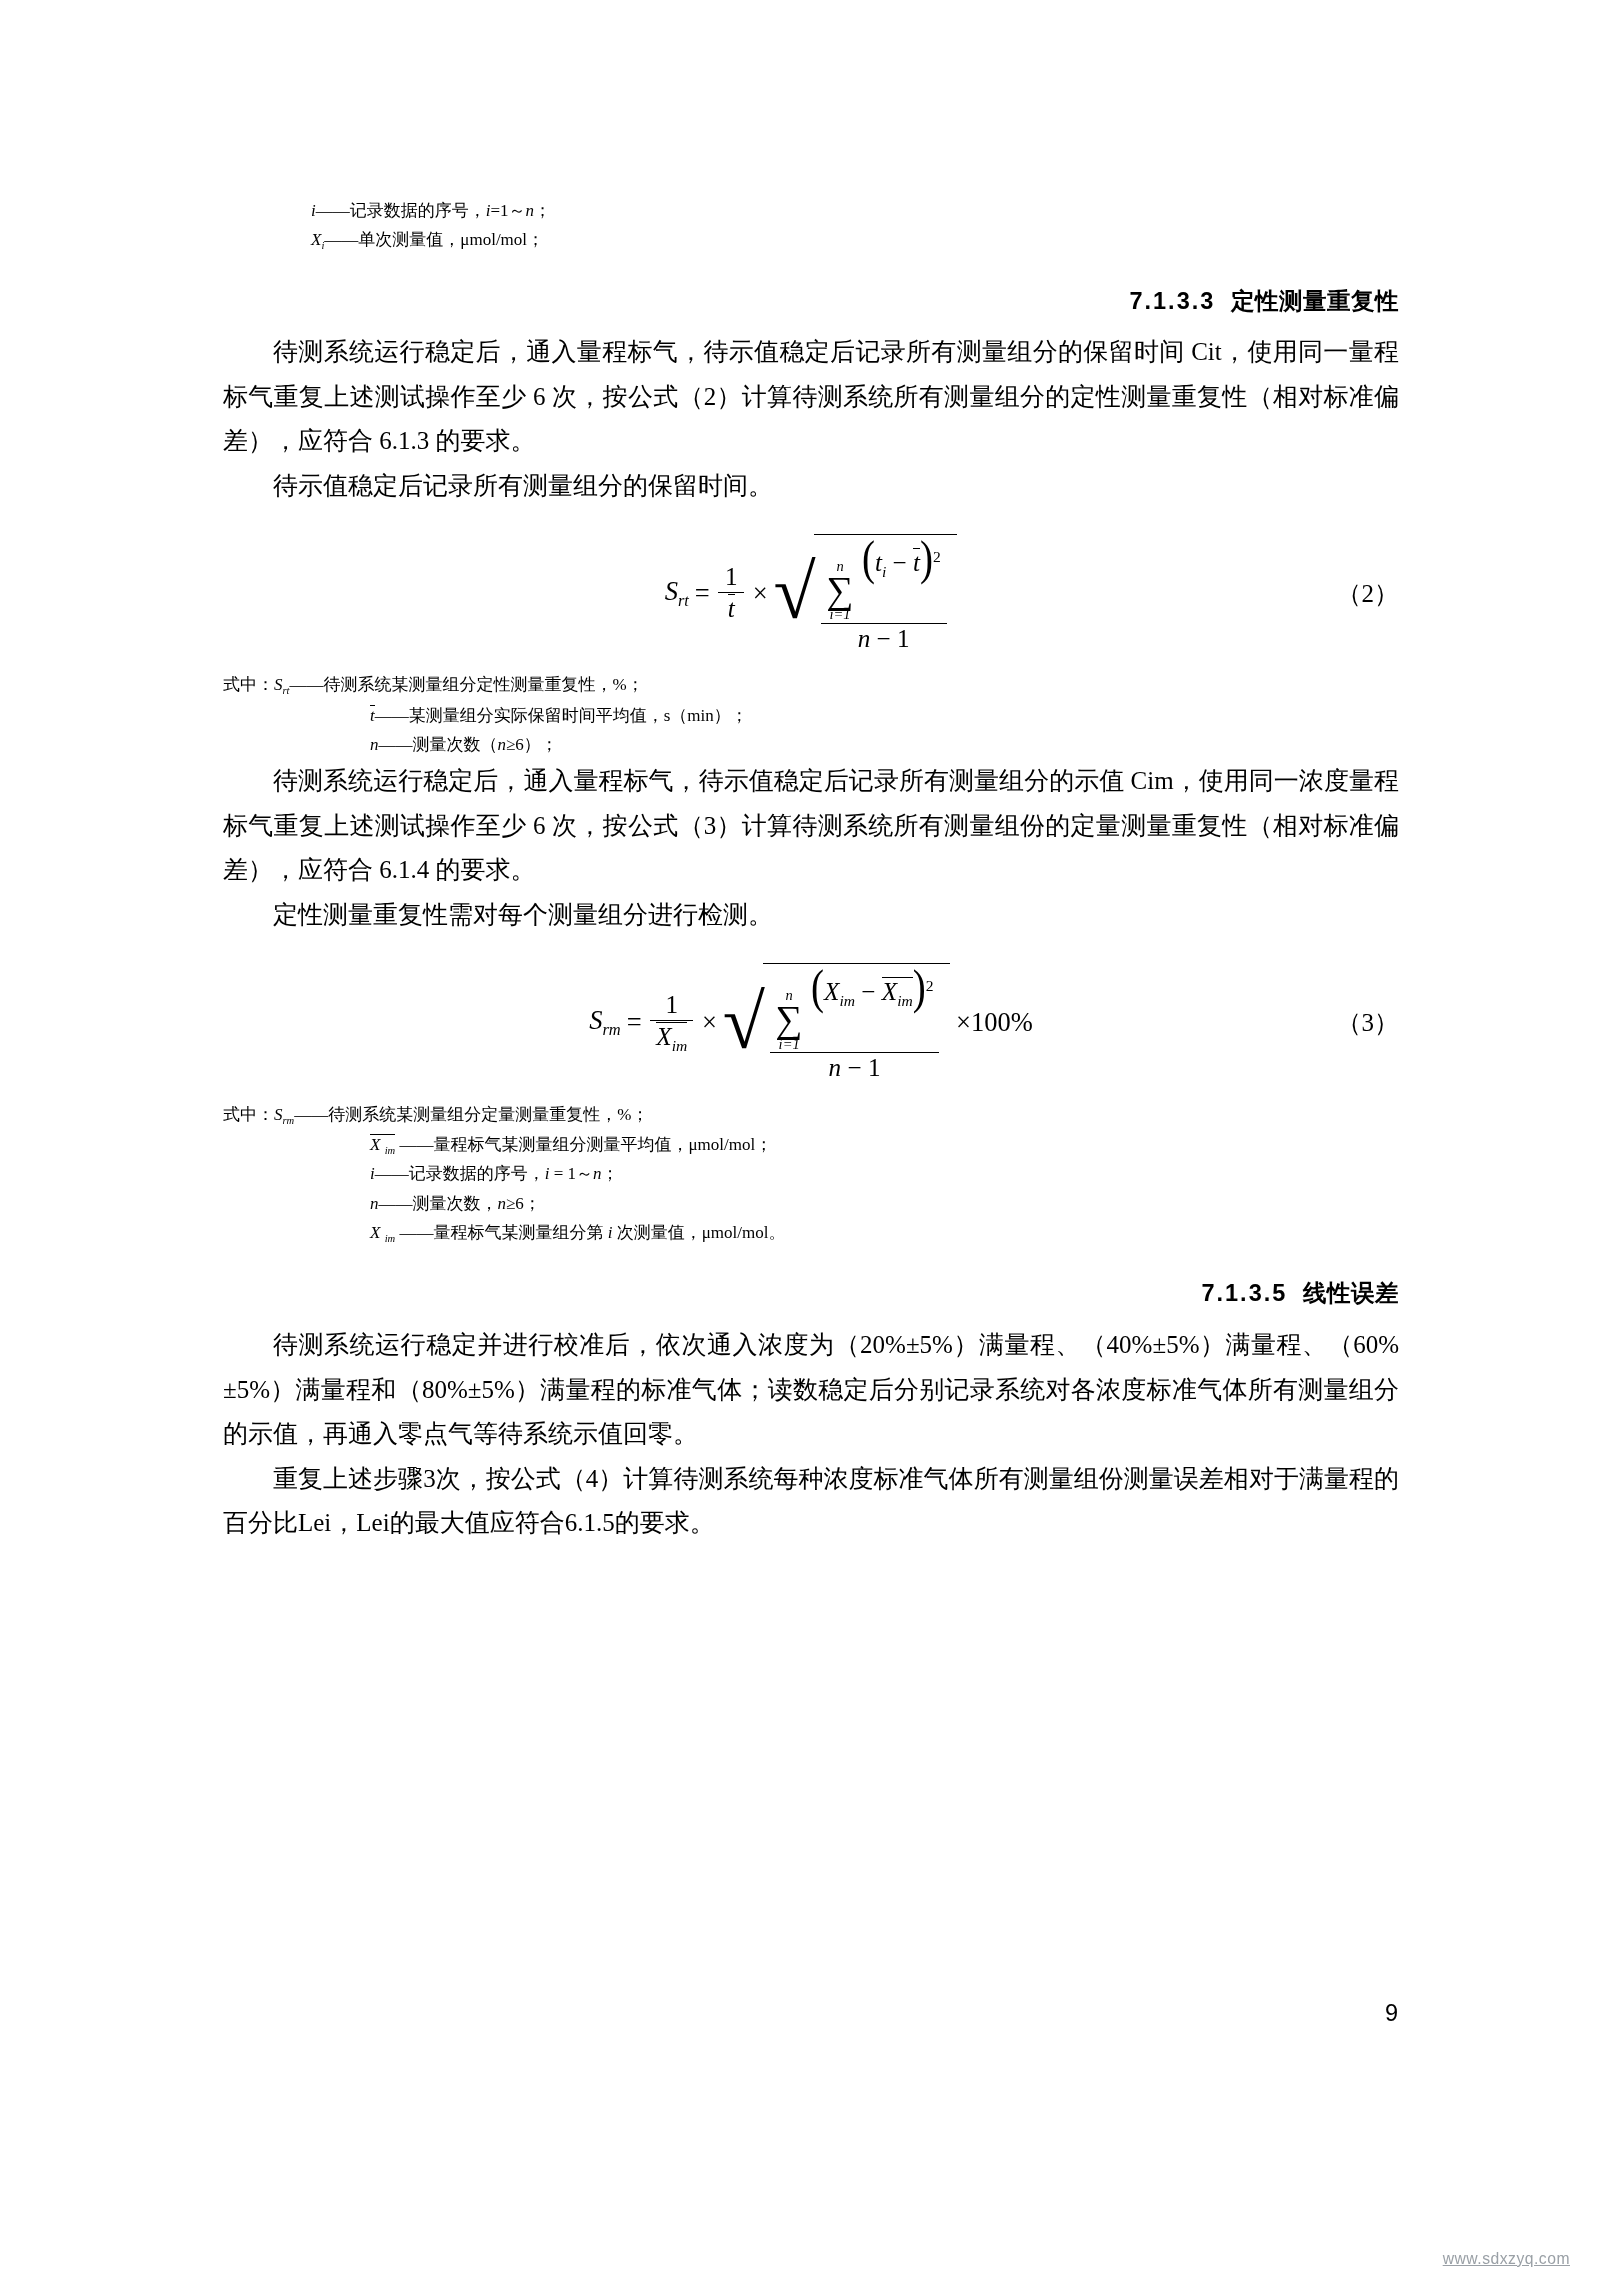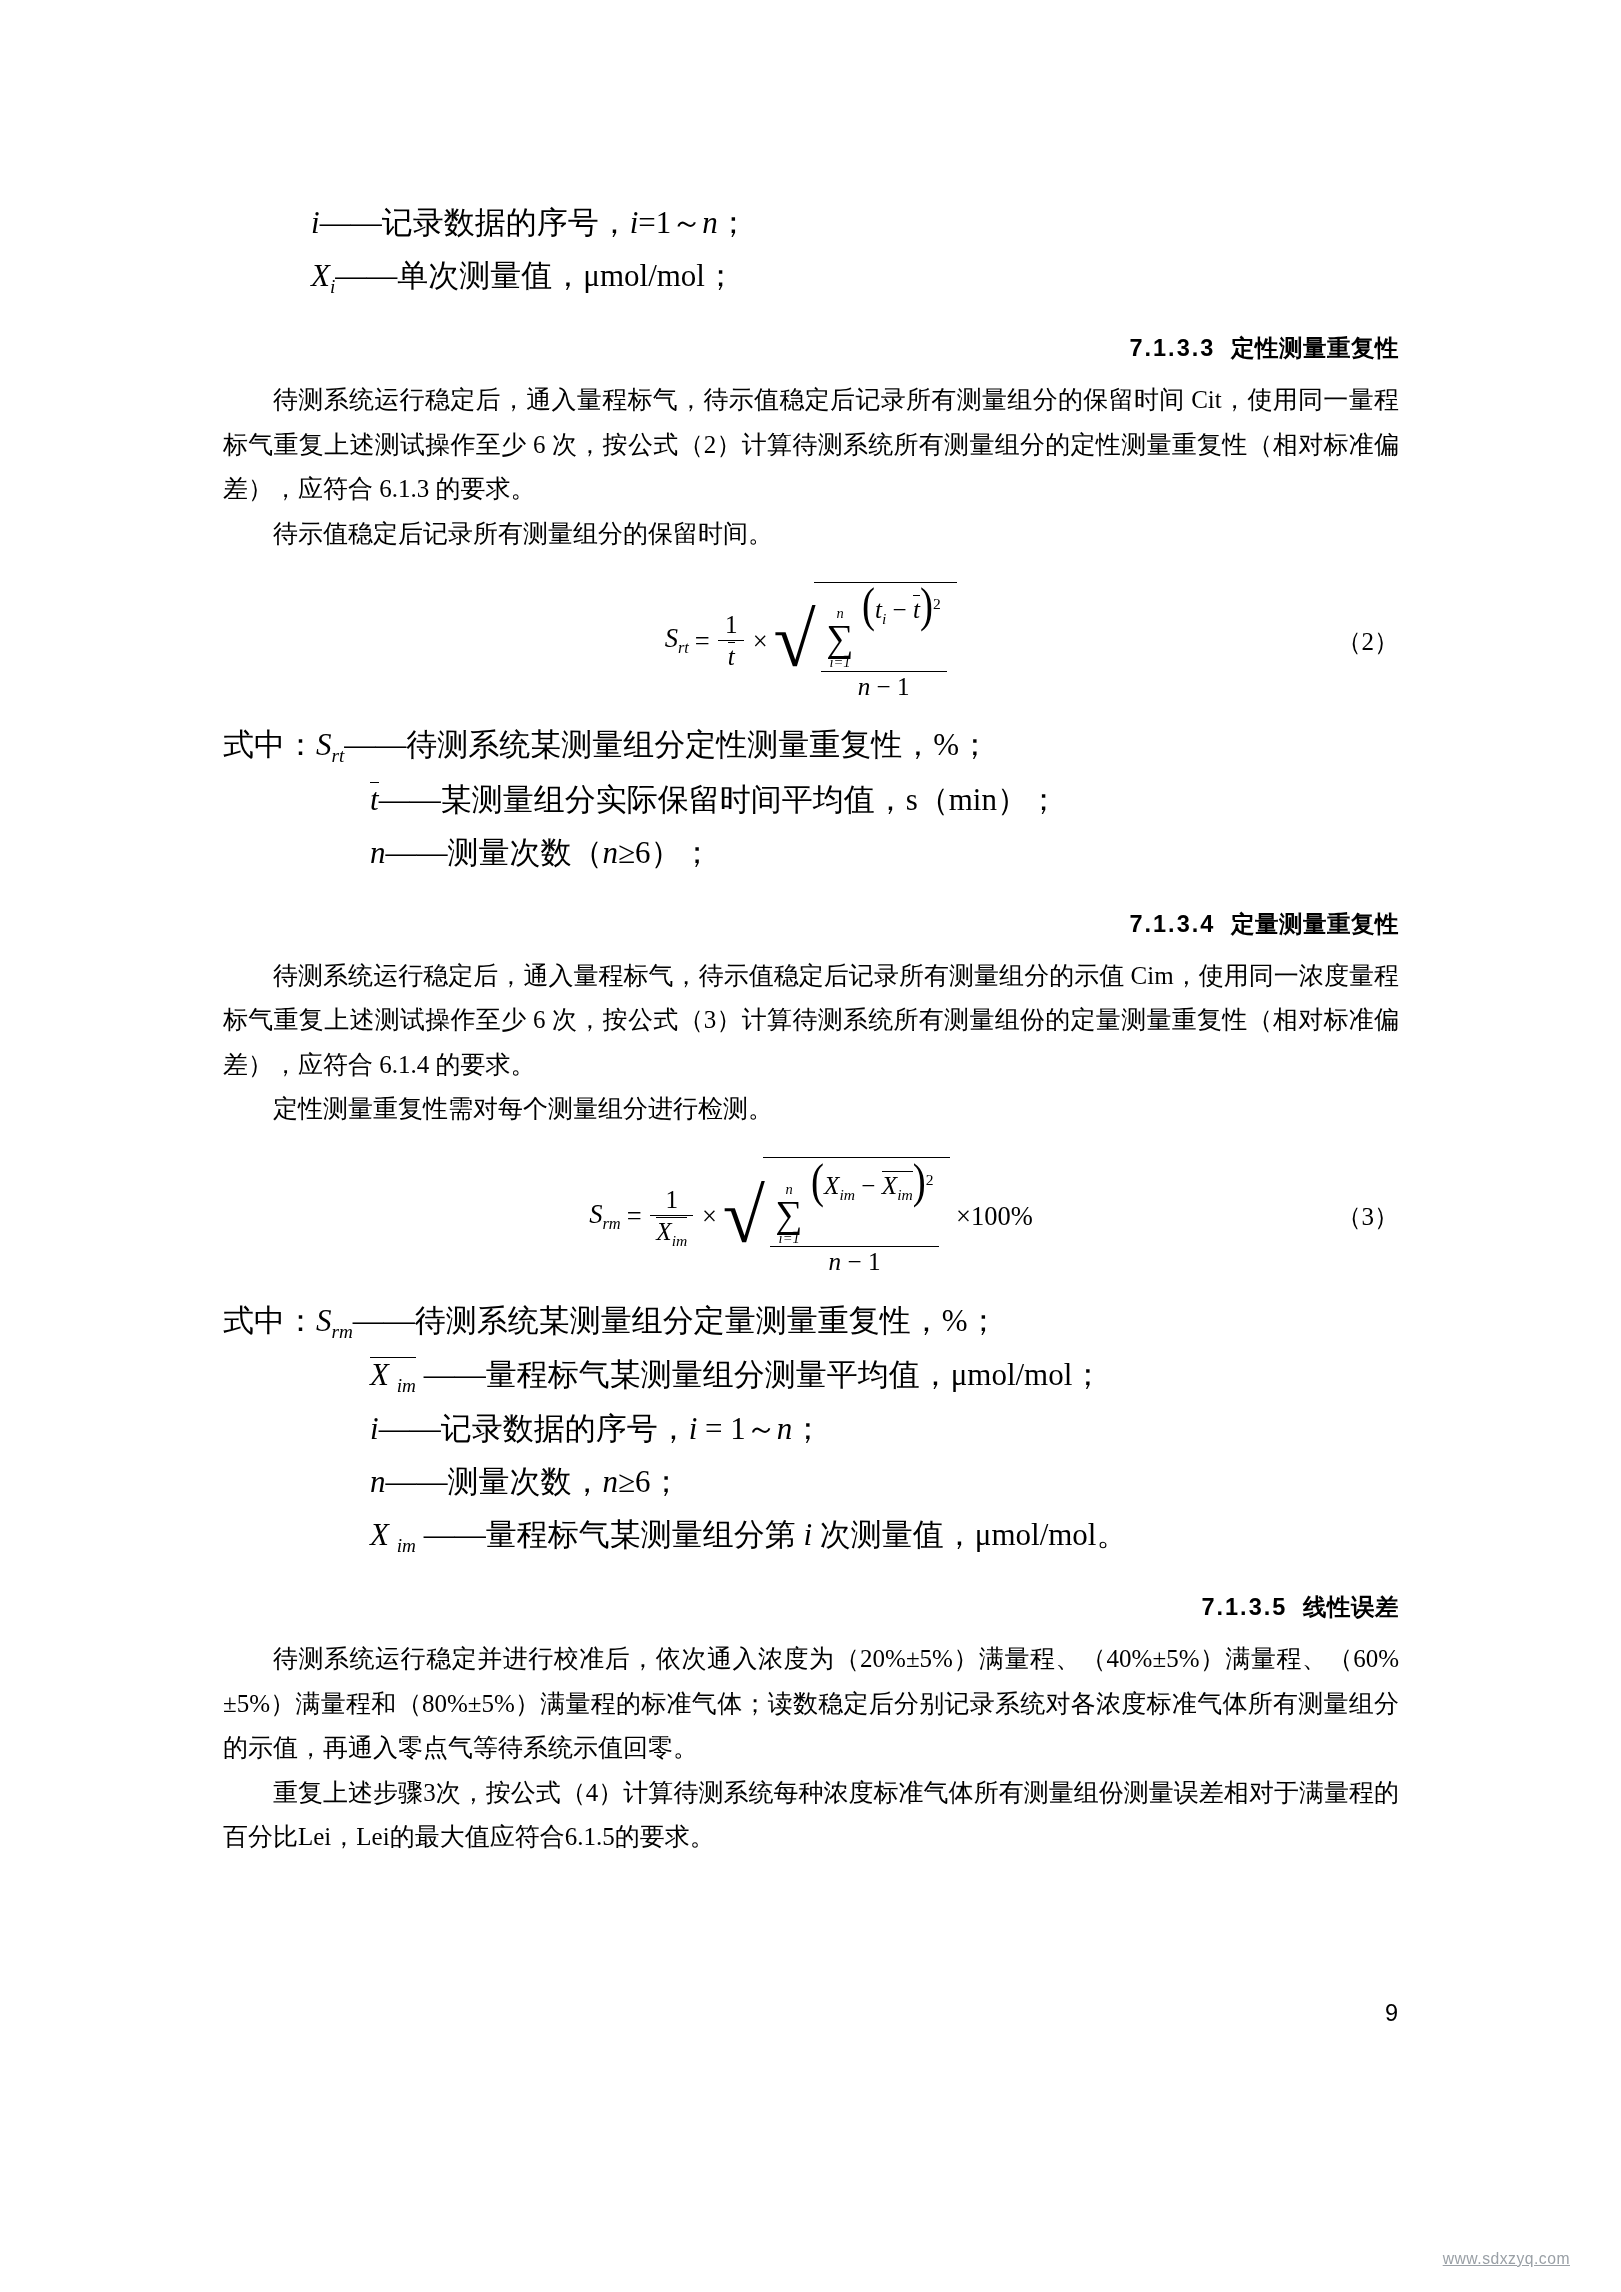--- a/index.html
+++ b/index.html
@@ -17,21 +17,21 @@
     color: #000000;
     box-sizing: border-box;
   }
   .content {
     position: absolute;
     left: 223px;
     top: 186px;
     width: 1176px;
   }
   .defline {
-    font-size: 31px;
+    font-size: 17px;
     line-height: 1.72;
     margin: 0 0 0 88px;
     white-space: nowrap;
   }
   .defline.indent2 { margin-left: 147px; }
   p.para {
     font-size: 25px;
     line-height: 1.78;
     margin: 0;
     text-align: justify;
@@ -215,23 +215,20 @@
         <span>式中：</span><span class="ital">S<span class="sub">rt</span></span>——待测系统某测量组分定性测量重复性，%；
       </div>
       <div class="defline indent2">
         <span class="overbar ital">t</span>——某测量组分实际保留时间平均值，s（min）；
       </div>
       <div class="defline indent2">
         <span class="ital">n</span>——测量次数（<span class="ital">n</span>≥6）；
       </div>
     </div>
 
-    <h3 class="heading">
-      <span class="num">7.1.3.4</span><span class="ttl">定量测量重复性</span>
-    </h3>
 
     <p class="para first">待测系统运行稳定后，通入量程标气，待示值稳定后记录所有测量组分的示值 Cim，使用同一浓度量程标气重复上述测试操作至少 6 次，按公式（3）计算待测系统所有测量组份的定量测量重复性（相对标准偏差），应符合 6.1.4 的要求。</p>
     <p class="para first">定性测量重复性需对每个测量组分进行检测。</p>
 
     <div class="eq-row">
       <div class="eq">
         <span class="ital">S<span class="sub">rm</span></span>
         <span>=</span>
         <span class="frac">
           <span class="top">1</span>

